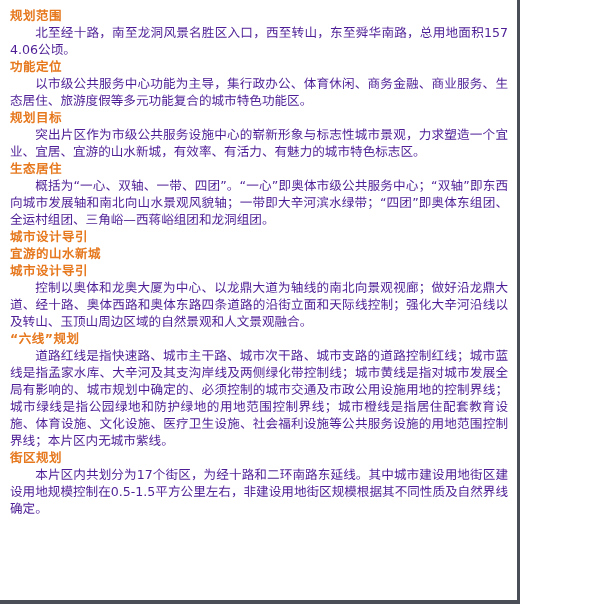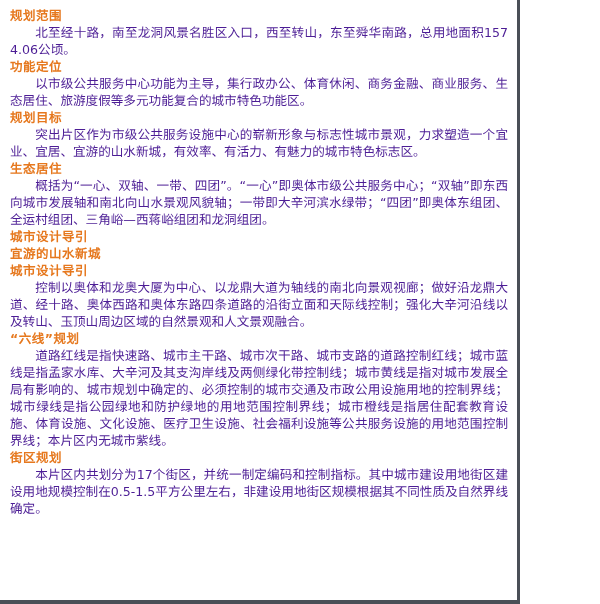--- a/index.html
+++ b/index.html
@@ -80,16 +80,16 @@
     <p class="sec-paragraph">控制以奥体和龙奥大厦为中心、以龙鼎大道为轴线的南北向景观视廊；做好沿龙鼎大道、经十路、奥体西路和奥体东路四条道路的沿街立面和天际线控制；强化大辛河沿线以及转山、玉顶山周边区域的自然景观和人文景观融合。</p>
   </div>
 
   <div class="sec">
     <h2 class="sec-heading">“六线”规划</h2>
     <p class="sec-paragraph">道路红线是指快速路、城市主干路、城市次干路、城市支路的道路控制红线；城市蓝线是指孟家水库、大辛河及其支沟岸线及两侧绿化带控制线；城市黄线是指对城市发展全局有影响的、城市规划中确定的、必须控制的城市交通及市政公用设施用地的控制界线；城市绿线是指公园绿地和防护绿地的用地范围控制界线；城市橙线是指居住配套教育设施、体育设施、文化设施、医疗卫生设施、社会福利设施等公共服务设施的用地范围控制界线；本片区内无城市紫线。</p>
   </div>
 
   <div class="sec">
     <h2 class="sec-heading">街区规划</h2>
-    <p class="sec-paragraph">本片区内共划分为17个街区，并统一制定编码和控制指标。其中城市建设用地街区建设用地规模控制在0.5-1.5平方公里左右，非建设用地街区规模根据其不同性质及自然界线确定。</p>
+    <p class="sec-paragraph">本片区内共划分为17个街区，为经十路和二环南路东延线。其中城市建设用地街区建设用地规模控制在0.5-1.5平方公里左右，非建设用地街区规模根据其不同性质及自然界线确定。</p>
   </div>
 
 </div>
 
 </body></html>

